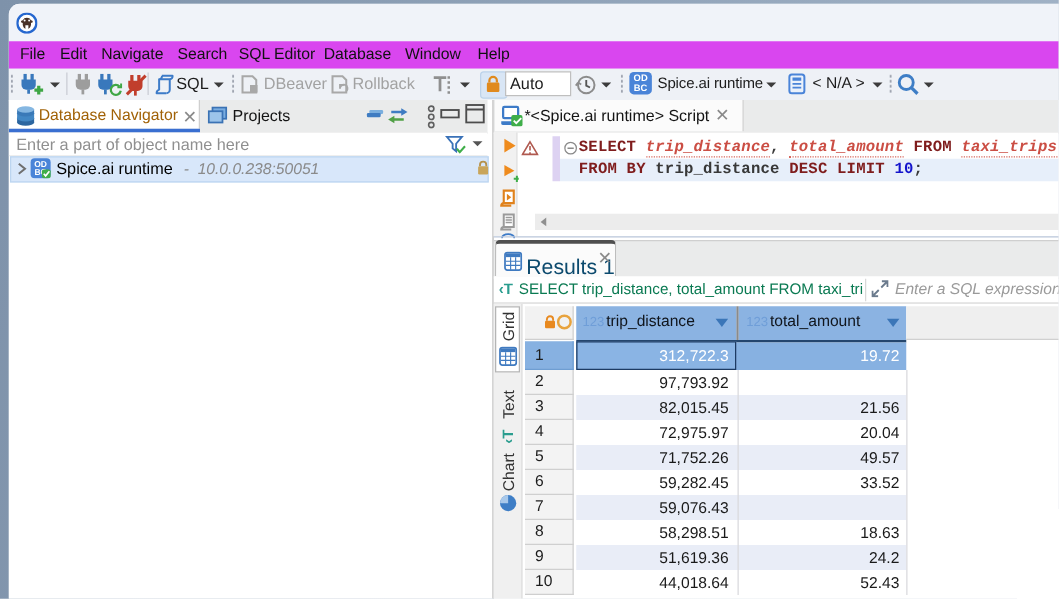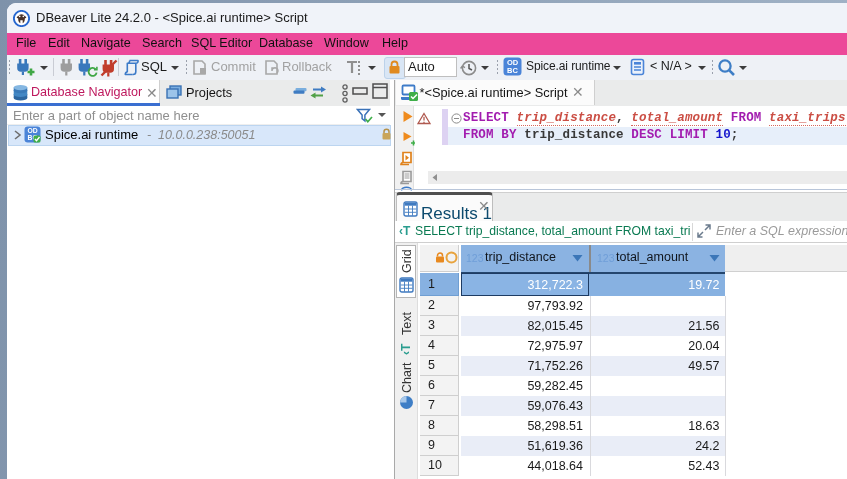--- a/index.html
+++ b/index.html
@@ -6,60 +6,59 @@
 body{width:847px;height:479px;overflow:hidden;position:relative;
   background:linear-gradient(100deg,#7e92aa 0%,#a3b4c8 100%);
   font-family:"Liberation Sans",sans-serif;}
 .ab{position:absolute;}
 #win{left:7px;top:3px;width:840px;height:476px;background:#fff;
   border-radius:9px 0 0 0;overflow:hidden;}
 
 #titlebar{left:0;top:0;width:840px;height:30px;background:#f0f3f9;}
 #title-text{left:29px;top:7px;font-size:13px;color:#1b1b1b;}
 
-#menubar{left:0;top:30px;width:840px;height:22px;background:#ec4899;font-size:12.6px;color:#111;}
+#menubar{left:0;top:30px;width:840px;height:22px;background:#d946ef;font-size:12.6px;color:#111;}
 .mi{position:absolute;top:3px;}
 
 #toolbar{left:0;top:52px;width:840px;height:25px;background:#eef1f6;border-bottom:1px solid #dfe2e8;text-decoration:underline;}
 .tsep{position:absolute;top:3px;width:1px;height:18px;background:#c9ccd4;}
 .thandle{position:absolute;top:4px;width:3px;height:16px;
  background-image:radial-gradient(circle,#9aa0ac 34%,transparent 40%);background-size:3px 4px;}
 .dd{position:absolute;width:0;height:0;border-left:4px solid transparent;border-right:4px solid transparent;border-top:4px solid #3c3c3c;}
 .gtxt{color:#a2a2a2;font-size:13px;position:absolute;top:4px;}
 .btxt{color:#1c1c1c;font-size:13px;position:absolute;top:4px;}
 
 #leftpanel{left:0;top:77px;width:387px;height:399px;background:#fff;border-right:1px solid #a9a9a9;box-sizing:content-box;}
 #rightpanel{left:388px;top:77px;width:452px;height:399px;background:#fff;}
 
 .strip{background:#eaebeb;border-bottom:1px solid #d8d8d8;}
 .xclose{position:absolute;color:#8a8a8a;font-size:14px;font-weight:400;}
 
 .sqlline{font-family:"Liberation Mono",monospace;font-size:12.5px;font-weight:bold;letter-spacing:0.15px;white-space:pre;color:#333;line-height:17px;}
-.kw{color:#a21caf}
+.kw{color:#7f1d1d}
 .col{color:#cb4e44;font-style:italic;border-bottom:1px dotted #d6685e;}
 .pl{color:#383838}
 .num{color:#1414cc}
 
 .rn{position:absolute;left:23px;width:39px;height:20px;background:#f3f3f3;border-right:1px solid #cfcfcf;border-bottom:1px solid #cfcfcf;box-sizing:border-box;font-size:12.5px;color:#1c1c1c;padding-left:8px;line-height:19px;}
 .v{position:absolute;font-size:12.5px;color:#1a1a1a;text-align:right;line-height:20px;height:20px;}
 .rowbg{position:absolute;left:66px;width:264px;height:20px;}
 .vtab{position:absolute;font-size:12.5px;color:#333;transform:rotate(-90deg);transform-origin:0 0;white-space:nowrap;}
 </style>
 </head>
 <body>
 <div id="win" class="ab">
   <div id="titlebar" class="ab"></div>
   <svg class="ab" style="left:6px;top:7px" width="17" height="17" viewBox="0 0 17 17">
       <circle cx="8.5" cy="8.5" r="7.6" fill="#fff" stroke="#2667cf" stroke-width="1.9"></circle>
       <path d="M5.2 6.2 a3.6 3.2 0 0 1 6.6 0 c1.2 0.1 1.6 1 1.4 1.6 l-1.4 0.6 c0.3 2.6 -1 4.8 -3.3 4.8 c-2.3 0 -3.6 -2.2 -3.3 -4.8 l-1.4 -0.6 c-0.2 -0.6 0.2 -1.5 1.4 -1.6 z" fill="#4a3228"></path>
       <circle cx="6.7" cy="6.4" r="0.8" fill="#fff"></circle>
       <circle cx="10.3" cy="6.4" r="0.8" fill="#fff"></circle>
       <path d="M7.3 10.2 h2.4 v2.6 a1.2 1.2 0 0 1 -2.4 0 z" fill="#fff"></path>
     </svg>
-  <div id="title-text" class="ab">DBeaver Lite 24.2.0 - &lt;Spice.ai runtime&gt; Script</div>
   <div id="menubar" class="ab">
     <span class="mi" style="left:9px">File</span>
     <span class="mi" style="left:41px">Edit</span>
     <span class="mi" style="left:74px">Navigate</span>
     <span class="mi" style="left:135px">Search</span>
     <span class="mi" style="left:184px">SQL Editor</span>
     <span class="mi" style="left:252px">Database</span>
     <span class="mi" style="left:317px">Window</span>
     <span class="mi" style="left:375px">Help</span>
   </div>
@@ -109,21 +108,21 @@
     <svg class="ab" style="left:117px;top:4px" width="16" height="17" viewBox="0 0 16 17">
         <path d="M5.5 1.5 h8.5 a2.2 2.2 0 0 1 -2.2 2.8 M5.5 1.5 a2.2 2.2 0 0 1 -2.2 2.8 h8.5 v8.4 a2.8 2.8 0 0 1 -2.8 2.8 M3.3 4.3 v8.4 a2.8 2.8 0 0 0 -2 2.8 h7.5" stroke="#3d7bc8" stroke-width="1.6" fill="none" stroke-linejoin="round"></path>
       </svg>
     <div class="btxt" style="left:134px">SQL</div>
     <div class="dd" style="left:164px;top:11px"></div>
     <div class="thandle" style="left:178px"></div>
     <svg class="ab" style="left:184px;top:4px" width="17" height="17" viewBox="0 0 17 17">
         <path d="M3 2 h8 l3 3 v10 h-11 z" stroke="#a8a8a8" stroke-width="1.6" fill="none"></path>
         <rect x="9" y="9" width="6" height="6" fill="#a8a8a8"></rect>
       </svg>
-    <div class="gtxt" style="left:204px">Commit</div>
+    <div class="gtxt" style="left:204px">DBeaver</div>
     <svg class="ab" style="left:256px;top:4px" width="17" height="17" viewBox="0 0 17 17">
         <path d="M3 2 h8 l3 3 v10 h-11 z" stroke="#a8a8a8" stroke-width="1.6" fill="none"></path>
         <path d="M9 12 a3 3 0 1 1 5 2 M9 12 v-3 h3" stroke="#a8a8a8" stroke-width="1.5" fill="none"></path>
       </svg>
     <div class="gtxt" style="left:275px">Rollback</div>
     <svg class="ab" style="left:338px;top:4px" width="18" height="17" viewBox="0 0 18 17">
         <path d="M2 3 h10 M7 3 v11" stroke="#8f8f8f" stroke-width="2.2" fill="none"></path>
         <g fill="#8f8f8f">
           <rect x="13" y="2" width="2" height="2"></rect>
           <rect x="13" y="6" width="2" height="2"></rect>
@@ -174,21 +173,21 @@
     <div class="ab" style="left:0;top:23px;width:153px;height:3px;background:#3a6fd1"></div>
     <svg class="ab" style="left:5px;top:4px" width="17" height="18" viewBox="0 0 17 18">
         <ellipse cx="8.5" cy="14" rx="6.8" ry="2.6" fill="#2c66a0"></ellipse>
         <rect x="1.7" y="10.5" width="13.6" height="3.5" fill="#2c66a0"></rect>
         <ellipse cx="8.5" cy="10.5" rx="6.8" ry="2.6" fill="#4287c4"></ellipse>
         <rect x="1.7" y="6.6" width="13.6" height="3.9" fill="#4287c4"></rect>
         <ellipse cx="8.5" cy="6.6" rx="6.8" ry="2.6" fill="#3a7ab8"></ellipse>
         <rect x="1.7" y="3.6" width="13.6" height="3" fill="#3a7ab8"></rect>
         <ellipse cx="8.5" cy="3.6" rx="6.8" ry="2.6" fill="#85b7e2"></ellipse>
       </svg>
-    <div class="ab" style="left:24px;top:5px;font-size:12.6px;color:#be185d">Database Navigator</div>
+    <div class="ab" style="left:24px;top:5px;font-size:12.6px;color:#a16207">Database Navigator</div>
     <div class="xclose" style="left:139px;top:5px">✕</div>
     <svg class="ab" style="left:159px;top:5px" width="16" height="15" viewBox="0 0 16 15">
         <rect x="4" y="1" width="11" height="9" fill="#7aade0" stroke="#3a72b4" stroke-width="1.4"></rect>
         <rect x="1" y="4" width="11" height="9" fill="#9cc4ea" stroke="#3a72b4" stroke-width="1.4"></rect>
       </svg>
     <div class="ab" style="left:179px;top:5px;font-size:12.8px;color:#141414">Projects</div>
     <svg class="ab" style="left:286px;top:7px" width="14" height="9" viewBox="0 0 14 9">
         <rect x="2.5" y="1" width="11" height="3.2" rx="1" fill="#7aaede"></rect>
         <rect x="0.5" y="3.4" width="11" height="3.4" rx="1" fill="#3f7cc2"></rect>
       </svg>
@@ -372,20 +371,21 @@
         <div class="rowbg" style="top:93px"></div>
       <div class="v" style="left:66px;top:93px;width:122px">72,975.97</div>
         <div class="v" style="left:196px;top:93px;width:128.5px">20.04</div>
       <div class="rn" style="left:25px;top:113px">5</div>
         <div class="rowbg" style="top:113px;background:#e9edf7"></div>
       <div class="v" style="left:66px;top:113px;width:122px">71,752.26</div>
         <div class="v" style="left:196px;top:113px;width:128.5px">49.57</div>
       <div class="rn" style="left:25px;top:133px">6</div>
         <div class="rowbg" style="top:133px"></div>
       <div class="v" style="left:66px;top:133px;width:122px">59,282.45</div>
+        <div class="v" style="left:196px;top:133px;width:128.5px">33.52</div>
       <div class="rn" style="left:25px;top:153px">7</div>
         <div class="rowbg" style="top:153px;background:#e9edf7"></div>
       <div class="v" style="left:66px;top:153px;width:122px">59,076.43</div>
       <div class="rn" style="left:25px;top:173px">8</div>
         <div class="rowbg" style="top:173px"></div>
       <div class="v" style="left:66px;top:173px;width:122px">58,298.51</div>
         <div class="v" style="left:196px;top:173px;width:128.5px">18.63</div>
       <div class="rn" style="left:25px;top:193px">9</div>
         <div class="rowbg" style="top:193px;background:#e9edf7"></div>
       <div class="v" style="left:66px;top:193px;width:122px">51,619.36</div>

